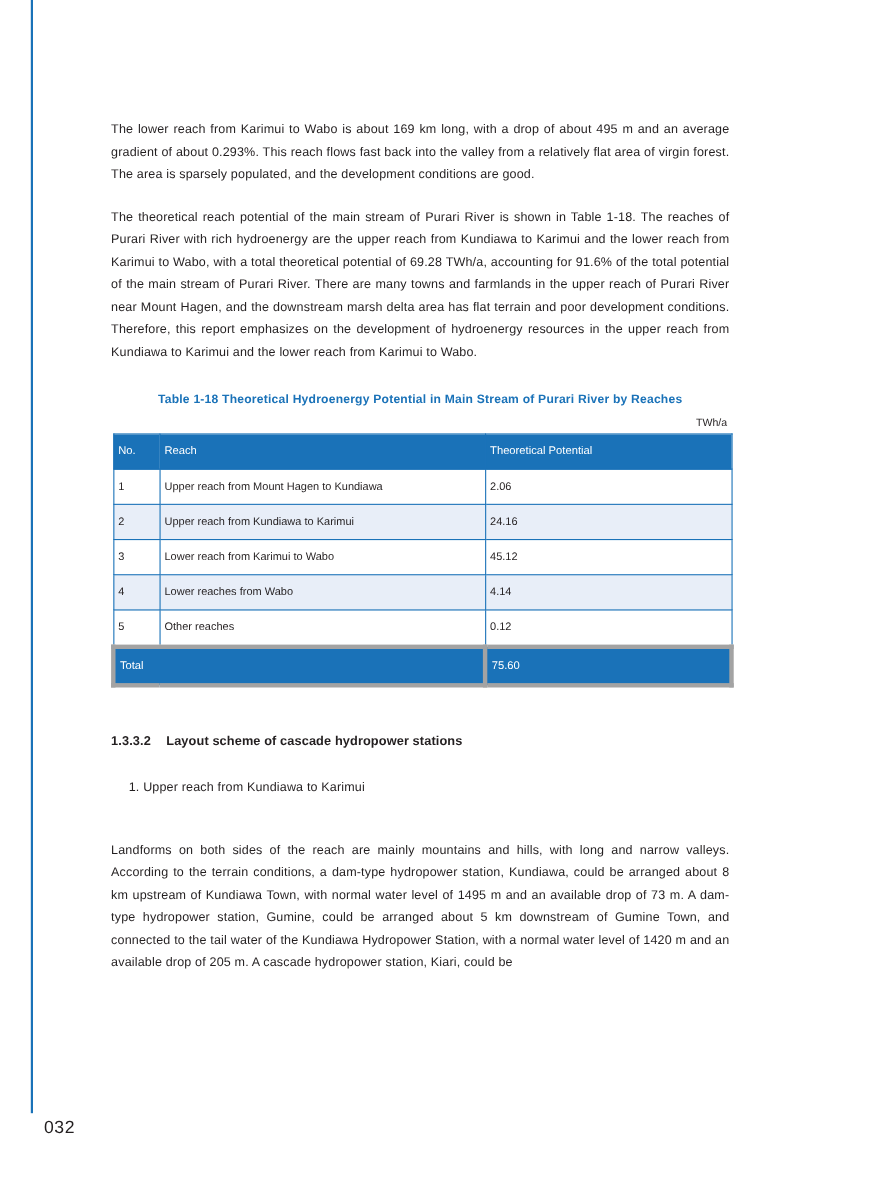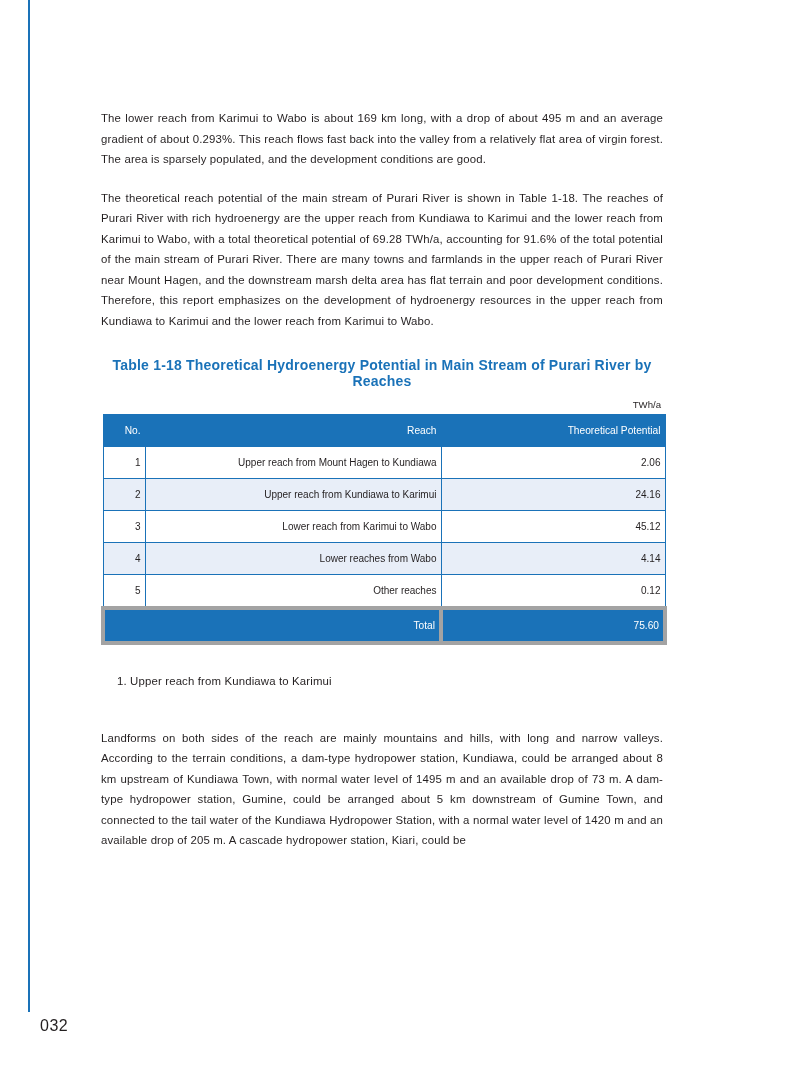--- a/index.html
+++ b/index.html
@@ -44,41 +44,41 @@
     letter-spacing: 0.15px;
     color: #231f20;
   }
   p.body-text.last { margin-bottom: 0; }
 
   .table-block {
     margin-top: 26px;
   }
   .table-caption {
     text-align: center;
-    font-size: 14px;
+    font-size: 11px;
     font-weight: bold;
     color: #1a72b8;
     letter-spacing: 0.2px;
     margin-bottom: 10px;
   }
   .unit-line {
     text-align: right;
     font-size: 9.6px;
     color: #231f20;
     margin-bottom: 4px;
     padding-right: 2px;
   }
   table.data {
     border-collapse: collapse;
     width: 562px;
     table-layout: fixed;
   }
   table.data th, table.data td {
     border: 1px solid #1a72b8;
-    text-align: right;
+    text-align: left;
     font-size: 10px;
     color: #231f20;
     height: 31px;
     padding: 0 4px;
   }
   table.data thead th {
     background: #1a72b8;
     color: #ffffff;
     font-weight: normal;
     height: 31px;
@@ -183,20 +183,23 @@
         </tbody>
         <tfoot>
           <tr>
             <td colspan="2">Total</td>
             <td>75.60</td>
           </tr>
         </tfoot>
       </table>
     </div>
 
+    <h3 class="section-heading">
+      <span class="num">1.3.3.2</span><span>Layout scheme of cascade hydropower stations</span>
+    </h3>
 
     <p class="sub-item">1. Upper reach from Kundiawa to Karimui</p>
 
     <p class="body-text after-sub last">Landforms on both sides of the reach are mainly mountains and hills, with long and narrow valleys. According to the terrain conditions, a dam-type hydropower station, Kundiawa, could be arranged about 8 km upstream of Kundiawa Town, with normal water level of 1495 m and an available drop of 73 m. A dam-type hydropower station, Gumine, could be arranged about 5 km downstream of Gumine Town, and connected to the tail water of the Kundiawa Hydropower Station, with a normal water level of 1420 m and an available drop of 205 m. A cascade hydropower station, Kiari, could be</p>
 
   </div>
 
   <div class="page-number">032</div>
 
 </div>

